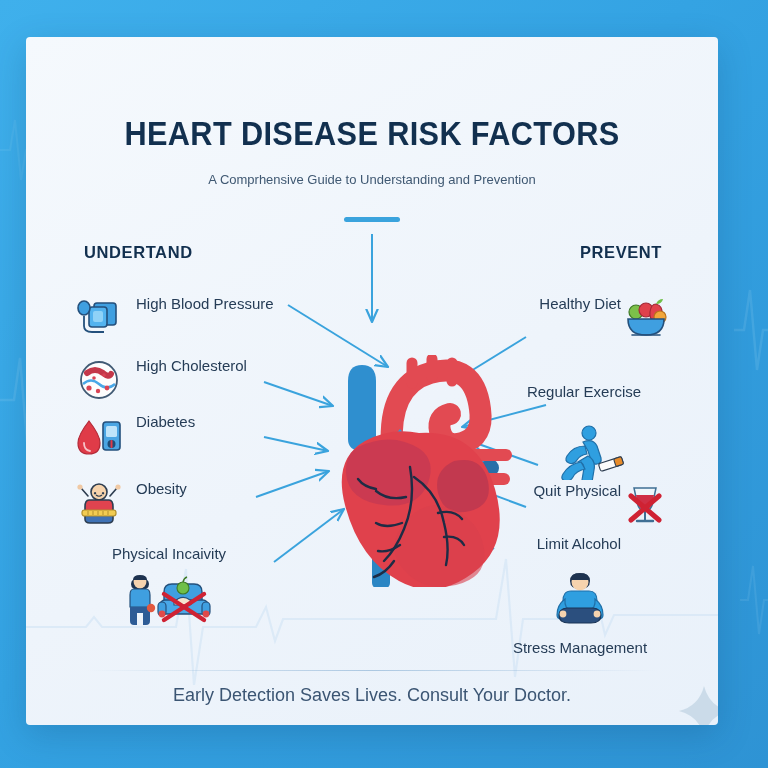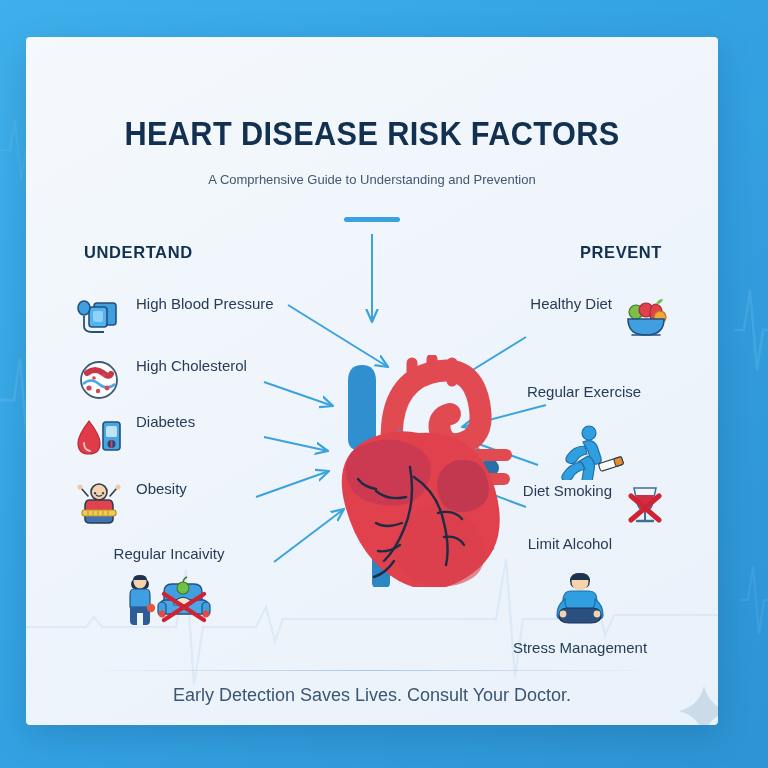--- a/index.html
+++ b/index.html
@@ -57,21 +57,21 @@
   }
   #head-left  { left:58px; top:206px; }
   #head-right { left:520px; top:206px; width:150px; text-align:center; }
 
   
   .row { position:absolute; display:flex; align-items:flex-start; }
   .row-left  { left:50px;  flex-direction:row;        }
   .row-right { right:50px; flex-direction:row-reverse; justify-content:flex-start; }
   .lbl { font-size:15px; color:#253c56; white-space:nowrap; }
   .row-left  .lbl { margin-left:14px; }
-  .row-right .lbl { margin-right:10px; }
+  .row-right .lbl { margin-right:1px; }
   .ico { width:46px; height:46px; flex:0 0 46px; position:relative; }
   .ico.wide { width:86px; flex:0 0 86px; }
   .row.stacked { flex-direction:column; align-items:center; }
 
   
   #arrows { position:absolute; inset:0; pointer-events:none; }
 
   
   #heart { position:absolute; left:288px; top:318px; width:210px; height:232px; }
 
@@ -238,21 +238,21 @@
         <rect x="27" y="9" width="17" height="28" rx="3" fill="#4aa5e3" stroke="#24507c" stroke-width="1.6"></rect>
         <rect x="30" y="13" width="11" height="11" rx="1.6" fill="#bfe4fa"></rect>
         <circle cx="35.5" cy="31" r="4" fill="#1f4d78"></circle>
         <path d="M35.5 28 v6" stroke="#e03b48" stroke-width="2" stroke-linecap="round"></path>
       </svg>
     </span>
     <span class="lbl">Diabetes</span>
   </div>
 
   <div class="row row-left stacked" style="top:508px; left:48px; width:190px">
-    <span class="lbl" style="margin:0">Regular Incaivity</span>
+    <span class="lbl" style="margin:0">Physical Incaivity</span>
     <span class="ico wide" style="height:62px; margin-top:6px">
       <svg viewBox="0 0 86 62">
 
         <path d="M14 10 q9 0 9 6 q0 6 -9 6 q-9 0 -9 -6 q0 -6 9 -6z" fill="#1e3350"></path>
         <circle cx="14" cy="14" r="6.4" fill="#f5d2ae"></circle>
         <path d="M14 7 q7 0 7 5 H7 q0 -5 7 -5z" fill="#1e3350"></path>
         <path d="M8 21 h12 q4 0 4 6 v12 H4 V27 q0 -6 4 -6z" fill="#3f9fe0" stroke="#24507c" stroke-width="1.2"></path>
         <path d="M4 39 h20 v14 q0 4 -4 4 h-3 v-12 h-6 v12 H8 q-4 0 -4 -4z" fill="#2d5c96"></path>
         <circle cx="25" cy="40" r="4.2" fill="#e2593f"></circle>
 
@@ -313,21 +313,21 @@
         <path d="M12 6 h22 l-3 14 q-2 9 -8 9 q-6 0 -8 -9z" fill="#eef6fb" stroke="#3f6f94" stroke-width="1.5"></path>
         <path d="M14 13 h18 l-1.5 7 q-2 8 -7.5 8 q-5.5 0 -7.5 -8z" fill="#cf2f45"></path>
         <path d="M23 29 v9" stroke="#3f6f94" stroke-width="2"></path>
         <path d="M15 39 h16" stroke="#3f6f94" stroke-width="2.4" stroke-linecap="round"></path>
         <g stroke="#cf2233" stroke-width="5" stroke-linecap="round">
           <path d="M9 14 L37 38"></path>
             <path d="M37 14 L9 38"></path>
         </g>
       </svg>
     </span>
-    <span class="lbl">Diet Smoking</span>
+    <span class="lbl">Quit Physical</span>
   </div>
 
   <div class="row row-right" style="top:498px">
     <span class="ico" style="opacity:0"></span>
     <span class="lbl">Limit Alcohol</span>
   </div>
 
   <div class="row row-right stacked" style="top:530px; right:48px; width:180px">
     <span class="ico" style="height:66px; width:66px; flex:0 0 66px">
       <svg viewBox="0 0 66 66">

